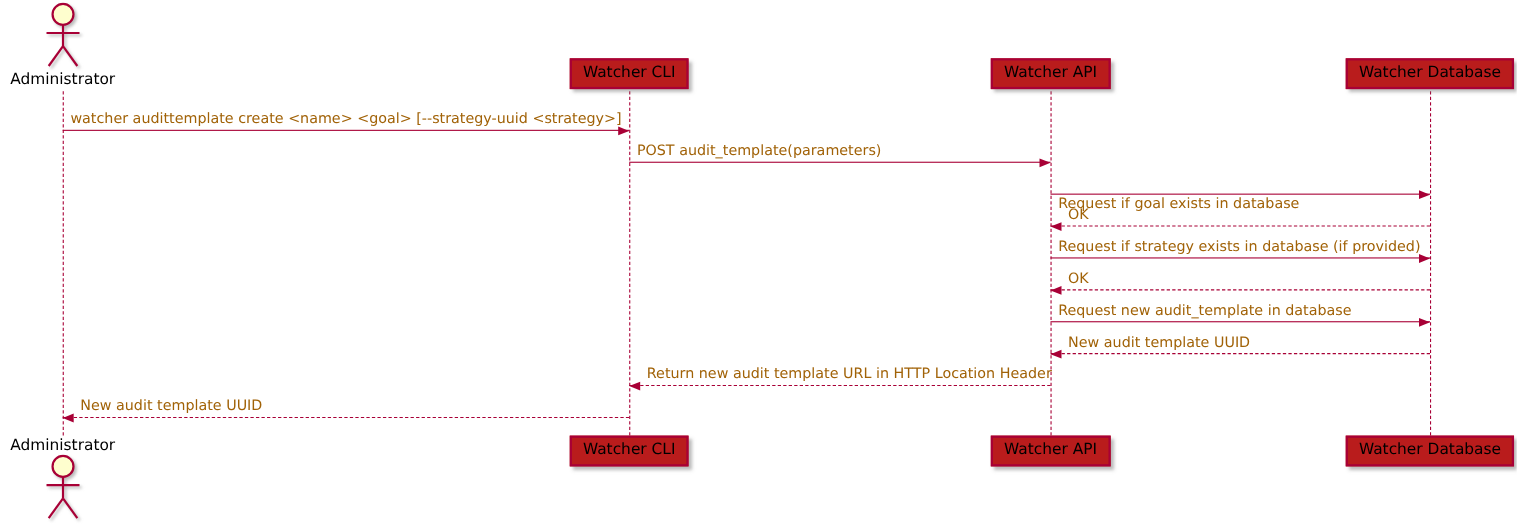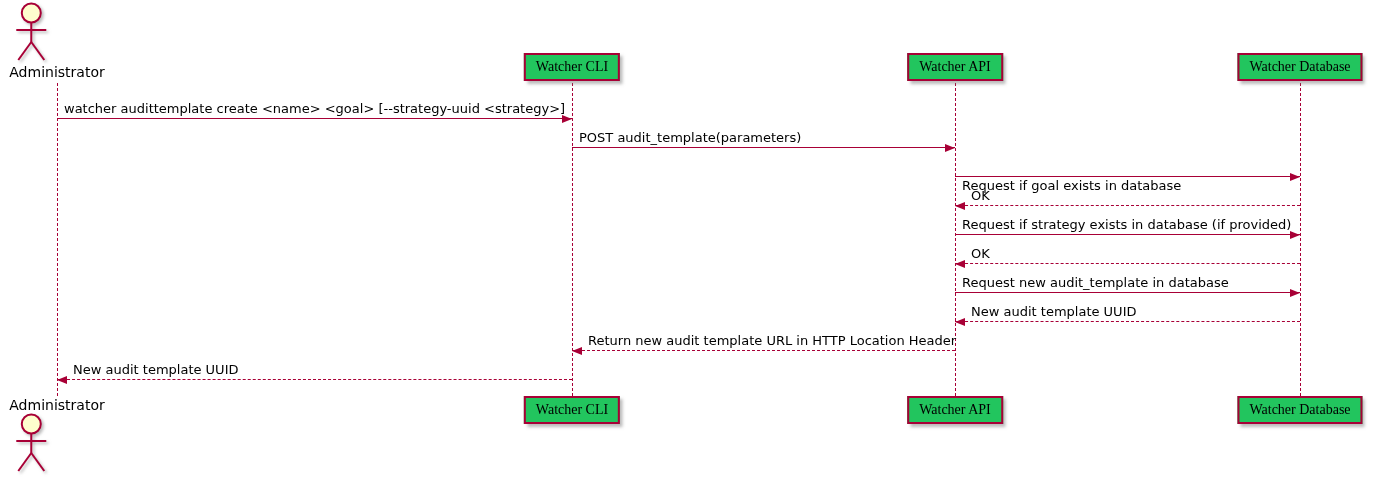--- a/index.html
+++ b/index.html
@@ -1,36 +1,36 @@
 <!DOCTYPE html>
 <html><head>
 <meta charset="utf-8">
 <style>
   html,body{margin:0;padding:0;background:#ffffff;}
   #diagram{
     position:relative;width:1379px;height:483px;background:#ffffff;overflow:hidden;
     font-family:"DejaVu Sans", sans-serif;color:#000;
   }
-  .actor-group{position:absolute;transform:translateX(-50%);display:flex;flex-direction:column;}
+  .actor-group{position:absolute;transform:translateX(-50%);display:flex;flex-direction:column;align-items:center;}
   .stick{filter:drop-shadow(2.5px 2px 1.5px rgba(130,130,130,.55));}
   .actor-label{font-size:14px;color:#000;white-space:nowrap;margin-top:1px;line-height:15px;}
   .lifeline{position:absolute;width:0;border-left:1px dashed #A80036;}
   .pbox{
     position:absolute;transform:translateX(-50%);
-    background:#22c55e;border:2px solid #A80036;
+    background:#b91c1c;border:2px solid #A80036;
     padding:3px 10px 4px 10px;font-size:14px;line-height:17px;color:#000;
-    box-shadow:3px 3px 3px rgba(120,120,120,.5);white-space:nowrap;font-family:Liberation Serif, serif;
+    box-shadow:3px 3px 3px rgba(120,120,120,.5);white-space:nowrap;
   }
   .mline{position:absolute;height:0;}
   .mline.solid{border-top:1.2px solid #A80036;}
   .mline.dashed{border-top:1px dashed #A80036;}
   .ahead{position:absolute;width:0;height:0;border-top:4px solid transparent;border-bottom:4px solid transparent;}
   .ahead.right{border-left:10px solid #A80036;}
   .ahead.left{border-right:10px solid #A80036;}
-  .mlabel{position:absolute;font-size:13px;line-height:15px;color:#000000;white-space:nowrap;}
+  .mlabel{position:absolute;font-size:13px;line-height:15px;color:#a16207;white-space:nowrap;}
 </style>
 </head>
 <body>
 
 <div id="diagram">
 
   <div class="actor-group" style="left:57px;top:2px;">
     <svg class="stick" width="44" height="62" viewBox="0 0 44 62">
       <g stroke="#A80036" stroke-width="2" fill="none">
         <circle cx="22" cy="11" r="9.5" fill="#FEFECE"></circle>

